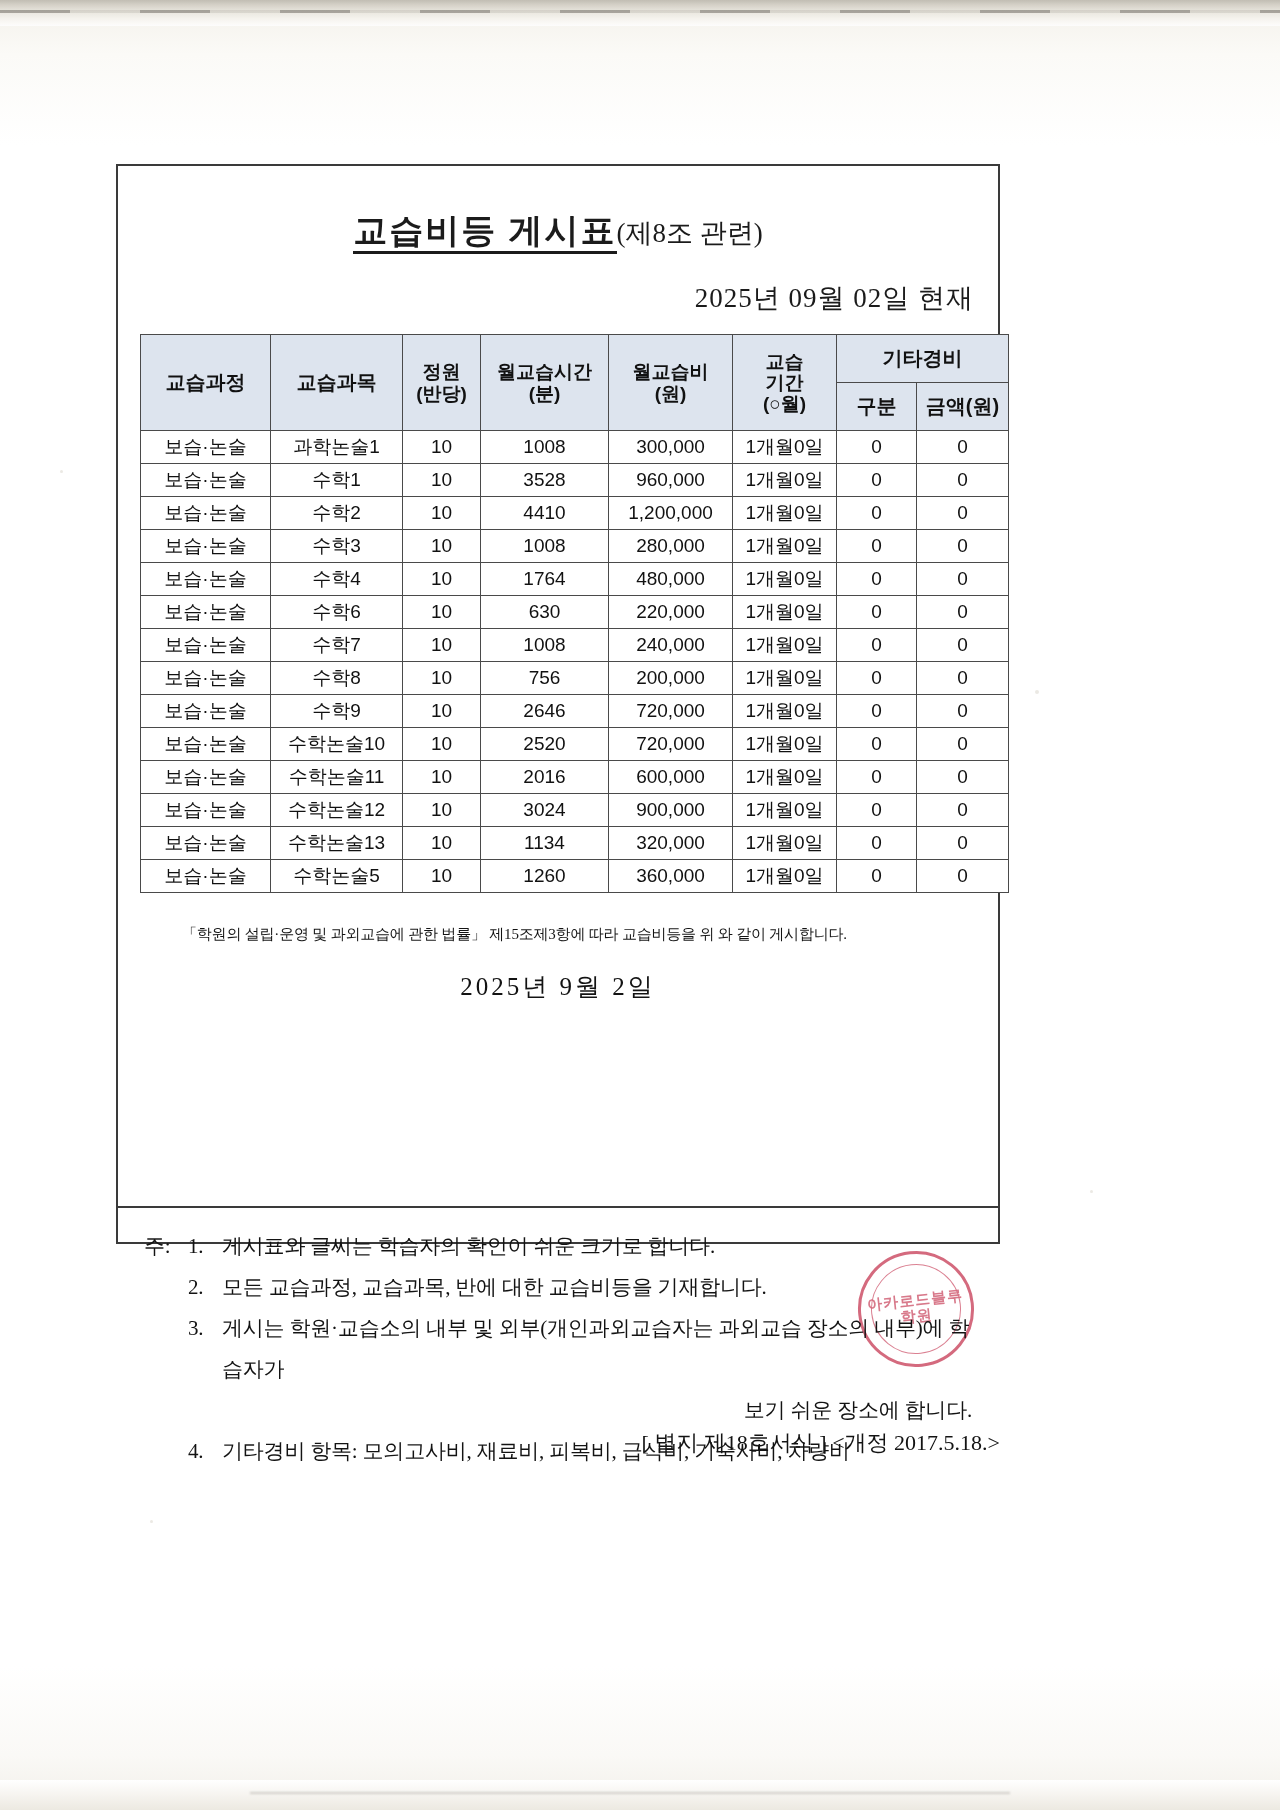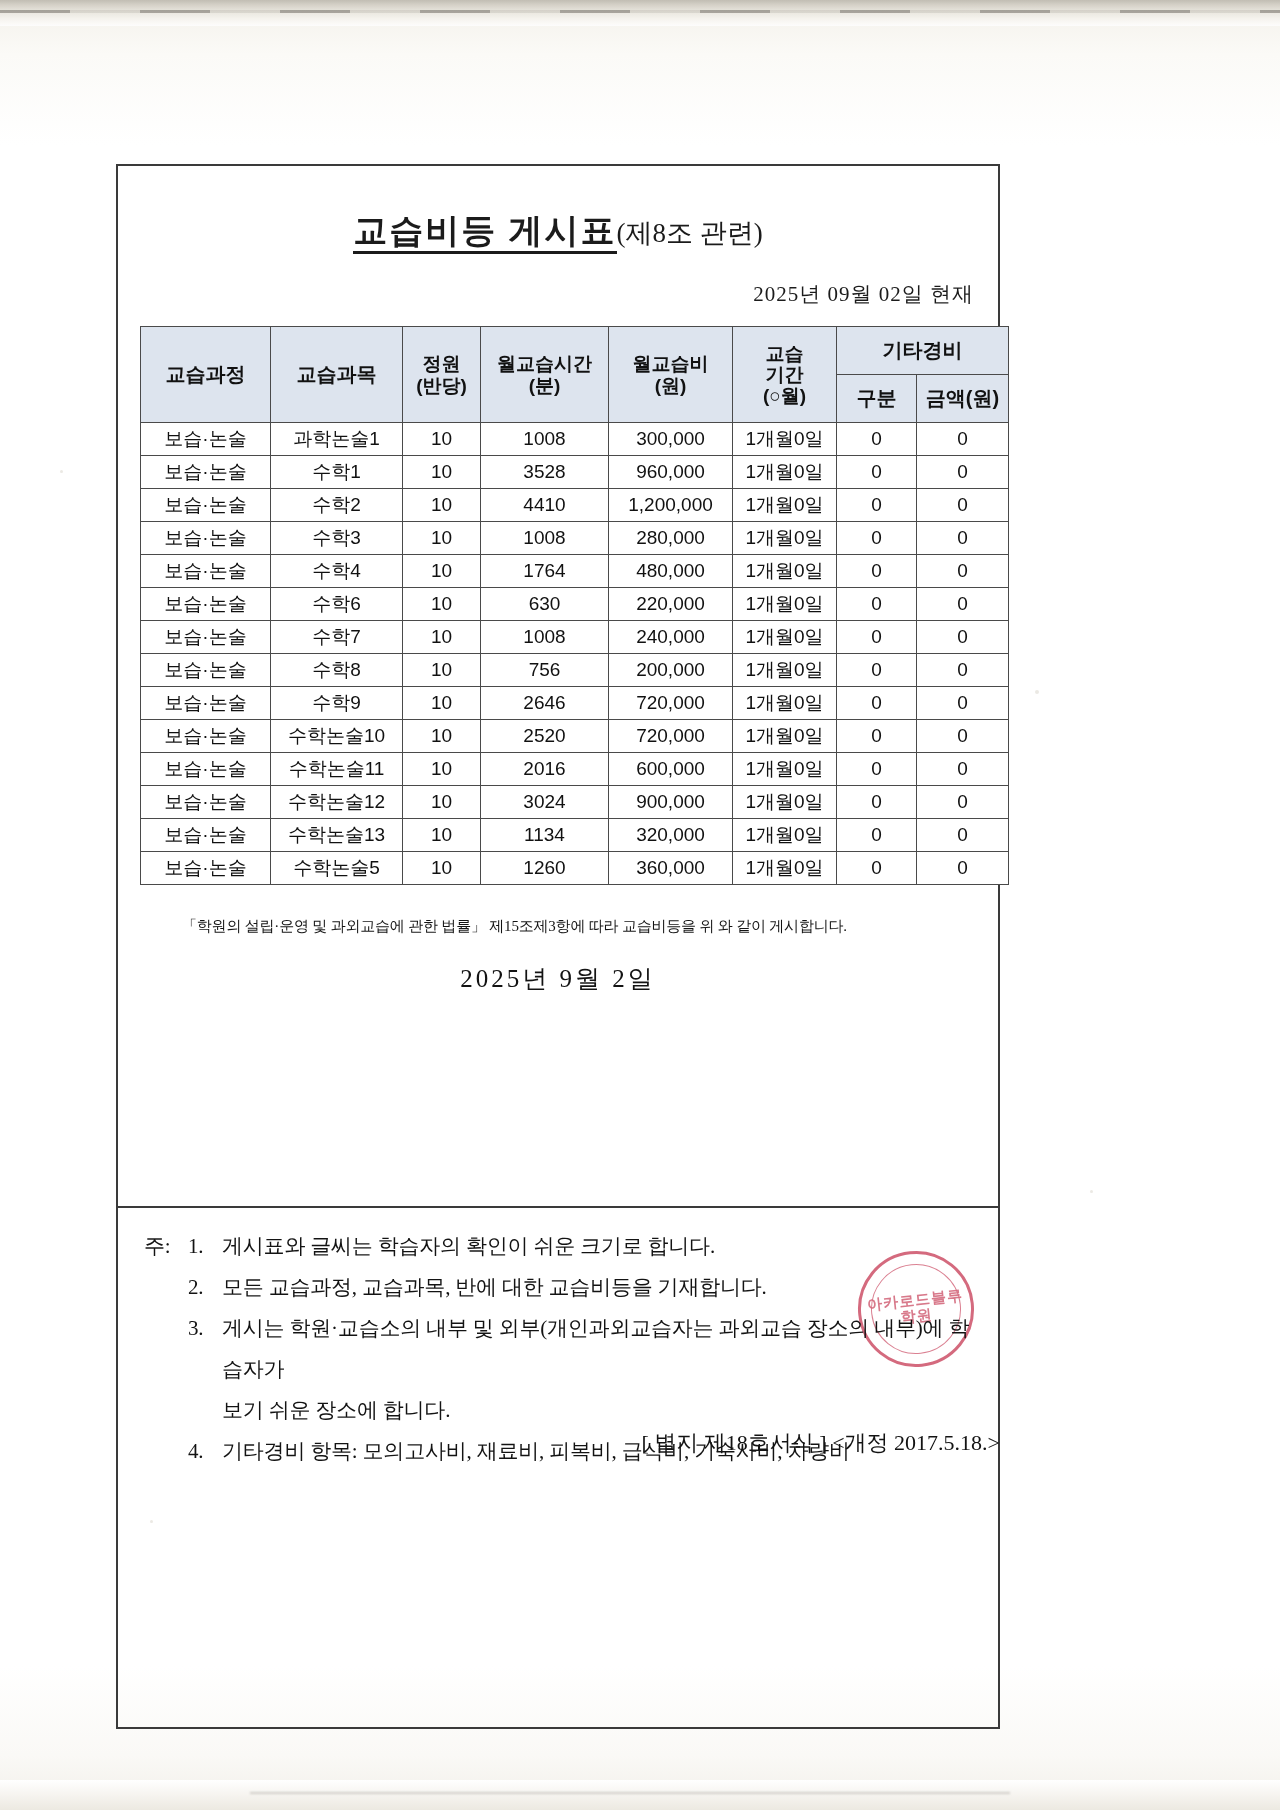--- a/index.html
+++ b/index.html
@@ -35,21 +35,21 @@
   #scan-bottomedge::after{
     content:""; position:absolute; left:250px; bottom:16px; width:760px; height:2px;
     background: rgba(140,135,125,.35); filter: blur(.8px);
   }
   .scan-speck{ position:absolute; background:#d8d4ca; border-radius:50%; opacity:.5; }
 
   
   #doc-frame {
     position:absolute;
     left:116px; top:164px;
-    width: 884px; height: 1565px;
+    width: 884px; height: 1080px;
     border: 2.5px solid #3a3a3a;
     background: transparent;
   }
 
   
   #doc-title-row{
     text-align:center;
     margin-top:42px;
   }
   #doc-title-main{
@@ -62,21 +62,21 @@
     padding-bottom:2px;
   }
   #doc-title-sub{
     font-size:27px;
     color:#1b1b1b;
     letter-spacing:0px;
   }
   #doc-asof{
     text-align:right;
     margin:26px 24px 0 0;
-    font-size:21px;
+    font-size:27px;
     letter-spacing:1px;
     color:#1b1b1b;
   }
 
   
   #fee-table-wrap{ padding: 18px 22px 0 22px; }
   table#fee-table{
     width:100%;
     border-collapse:collapse;
     font-family:"Liberation Sans","DejaVu Sans",sans-serif;
@@ -184,21 +184,21 @@
     padding:20px 26px 10px 26px;
     font-size:21px;
     line-height:1.95;
     color:#131313;
     letter-spacing:-0.2px;
   }
   .note-row{ display:flex; align-items:flex-start; }
   .note-label{ width:44px; flex:0 0 44px; }
   .note-num{ width:34px; flex:0 0 34px; text-align:left; }
   .note-text{ flex:1 1 auto; }
-  .note-cont{ padding-left:78px; }
+  .note-cont{ padding-left:78px;text-align:right; }
 
   
   #doc-footer{
     position:absolute;
     left:0; top:1428px;
     width:1000px;
     text-align:right;
     font-size:22px;
     color:#131313;
     letter-spacing:0px;

